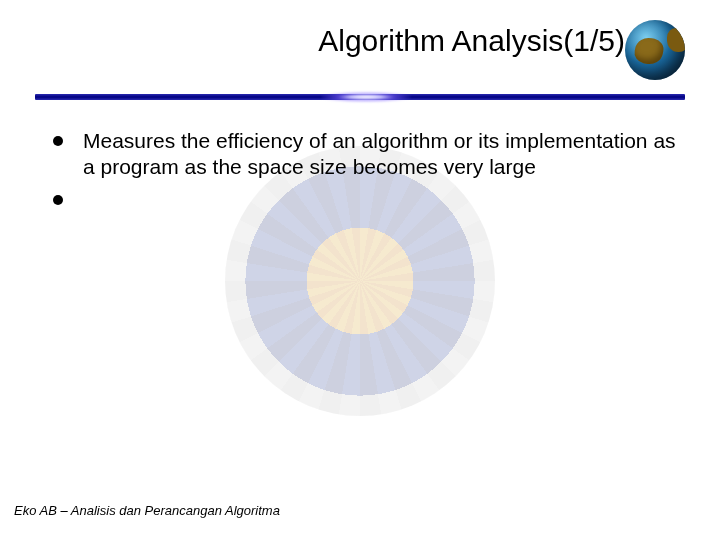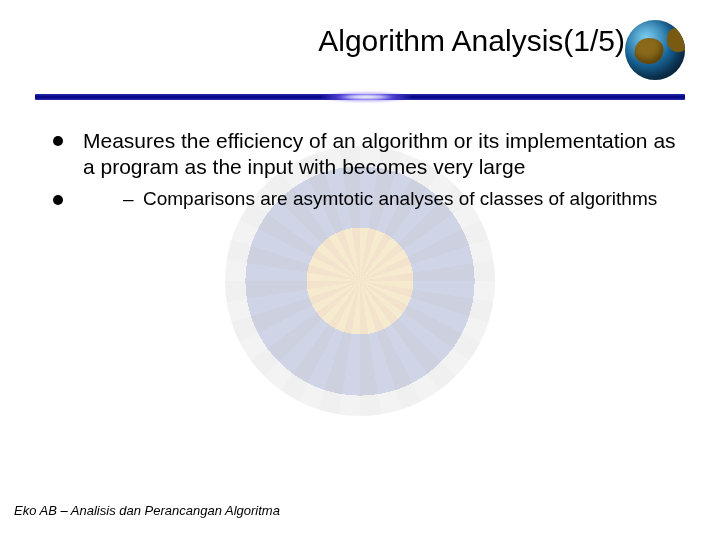--- a/index.html
+++ b/index.html
@@ -95,27 +95,22 @@
   </div>
 
   <div class="divider-wrap">
     <div class="divider"></div>
     <div class="flare"></div>
   </div>
 
   <div class="content">
     <ul class="bullets">
       <li>
-        <span>Measures the efficiency of an algorithm or its implementation as a program as the input with becomes very large</span>
+        <span>Measures the efficiency of an algorithm or its implementation as a program as the space size becomes very large</span>
       </li>
       <li>
-        <ul class="dash">
-          <li>
-            <span>Comparisons are asymtotic analyses of classes of algorithms</span>
-          </li>
-        </ul>
       </li>
     </ul>
   </div>
 
   <div class="footer">Eko AB – Analisis dan Perancangan Algoritma</div>
 
 </div>
 
 </body></html>

